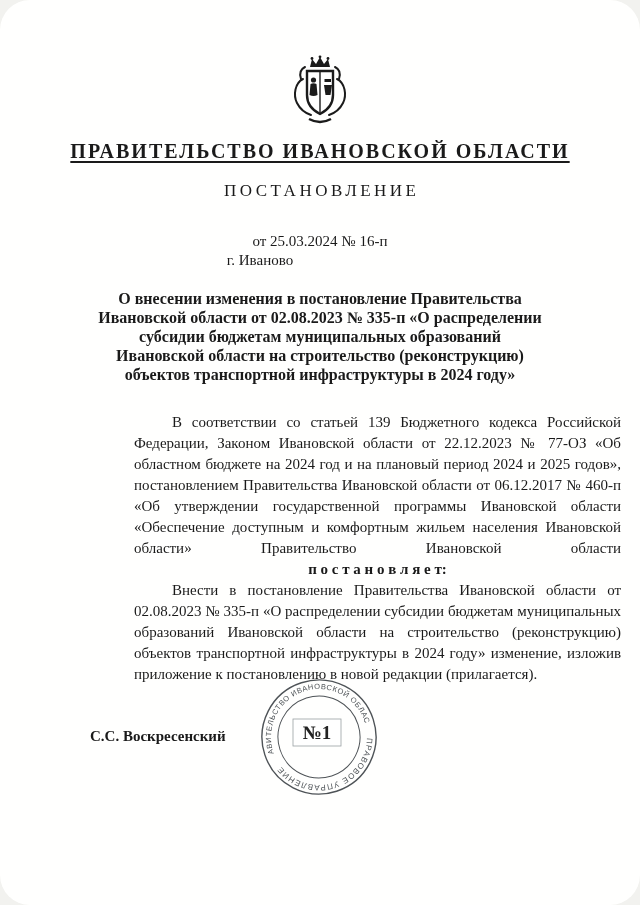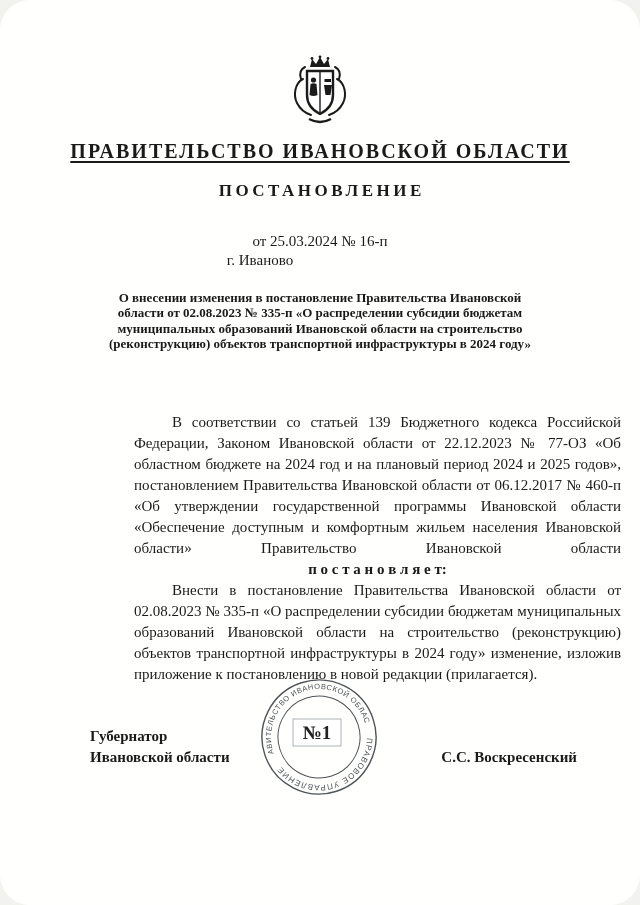--- a/index.html
+++ b/index.html
@@ -22,34 +22,34 @@
     display: flex; justify-content: center;
   }
   .org-title {
     position: absolute; top: 140px; left: 0; width: 640px;
     text-align: center; font-weight: bold; font-size: 20px;
     letter-spacing: 2px; white-space: nowrap;
   }
   .org-title .u { text-decoration: underline; text-underline-offset: 3px; }
   .doc-type {
     position: absolute; top: 181px; left: 0; width: 640px;
-    text-align: center; font-weight: bold; font-size: 17px;
+    text-align: center; font-weight: normal; font-size: 17px;
     letter-spacing: 3.5px; text-indent: 3.5px;
   }
   .date-line {
     position: absolute; top: 233px; left: 0; width: 640px;
     text-align: center; font-size: 15px;
   }
   .city-line {
     position: absolute; top: 252px; left: 0; width: 520px;
     text-align: center; font-size: 15px;
   }
   .subject {
     position: absolute; top: 290px; left: 98px; width: 444px;
-    text-align: center; font-weight: bold; font-size: 13px;
+    text-align: center; font-weight: bold; font-size: 16px;
     line-height: 1.18;
   }
   .body-text {
     position: absolute; top: 412px; left: 90px; width: 487px;
     font-size: 15px; line-height: 21px; z-index: 2; margin-left: 44px;
   }
   .para {
     margin: 0; text-align: justify; text-indent: 38px;
   }
   .para.stretch-last { text-align-last: justify; }
@@ -134,20 +134,16 @@
         </text>
       </g>
       <g>
         <rect x="35" y="43" width="48" height="27" fill="#ffffff" stroke="#9aa0a4" stroke-width="0.8"></rect>
         <text x="59" y="63" text-anchor="middle" font-size="19" font-weight="bold" fill="#222222">№1</text>
       </g>
     </svg>
   </div>
 
   <div class="signature">
-    <div class="sig-left">
-      <div>Губернатор</div>
-      <div>Ивановской области</div>
-    </div>
     <div class="sig-right">С.С. Воскресенский</div>
   </div>
 
 </div>
 
 </body></html>

